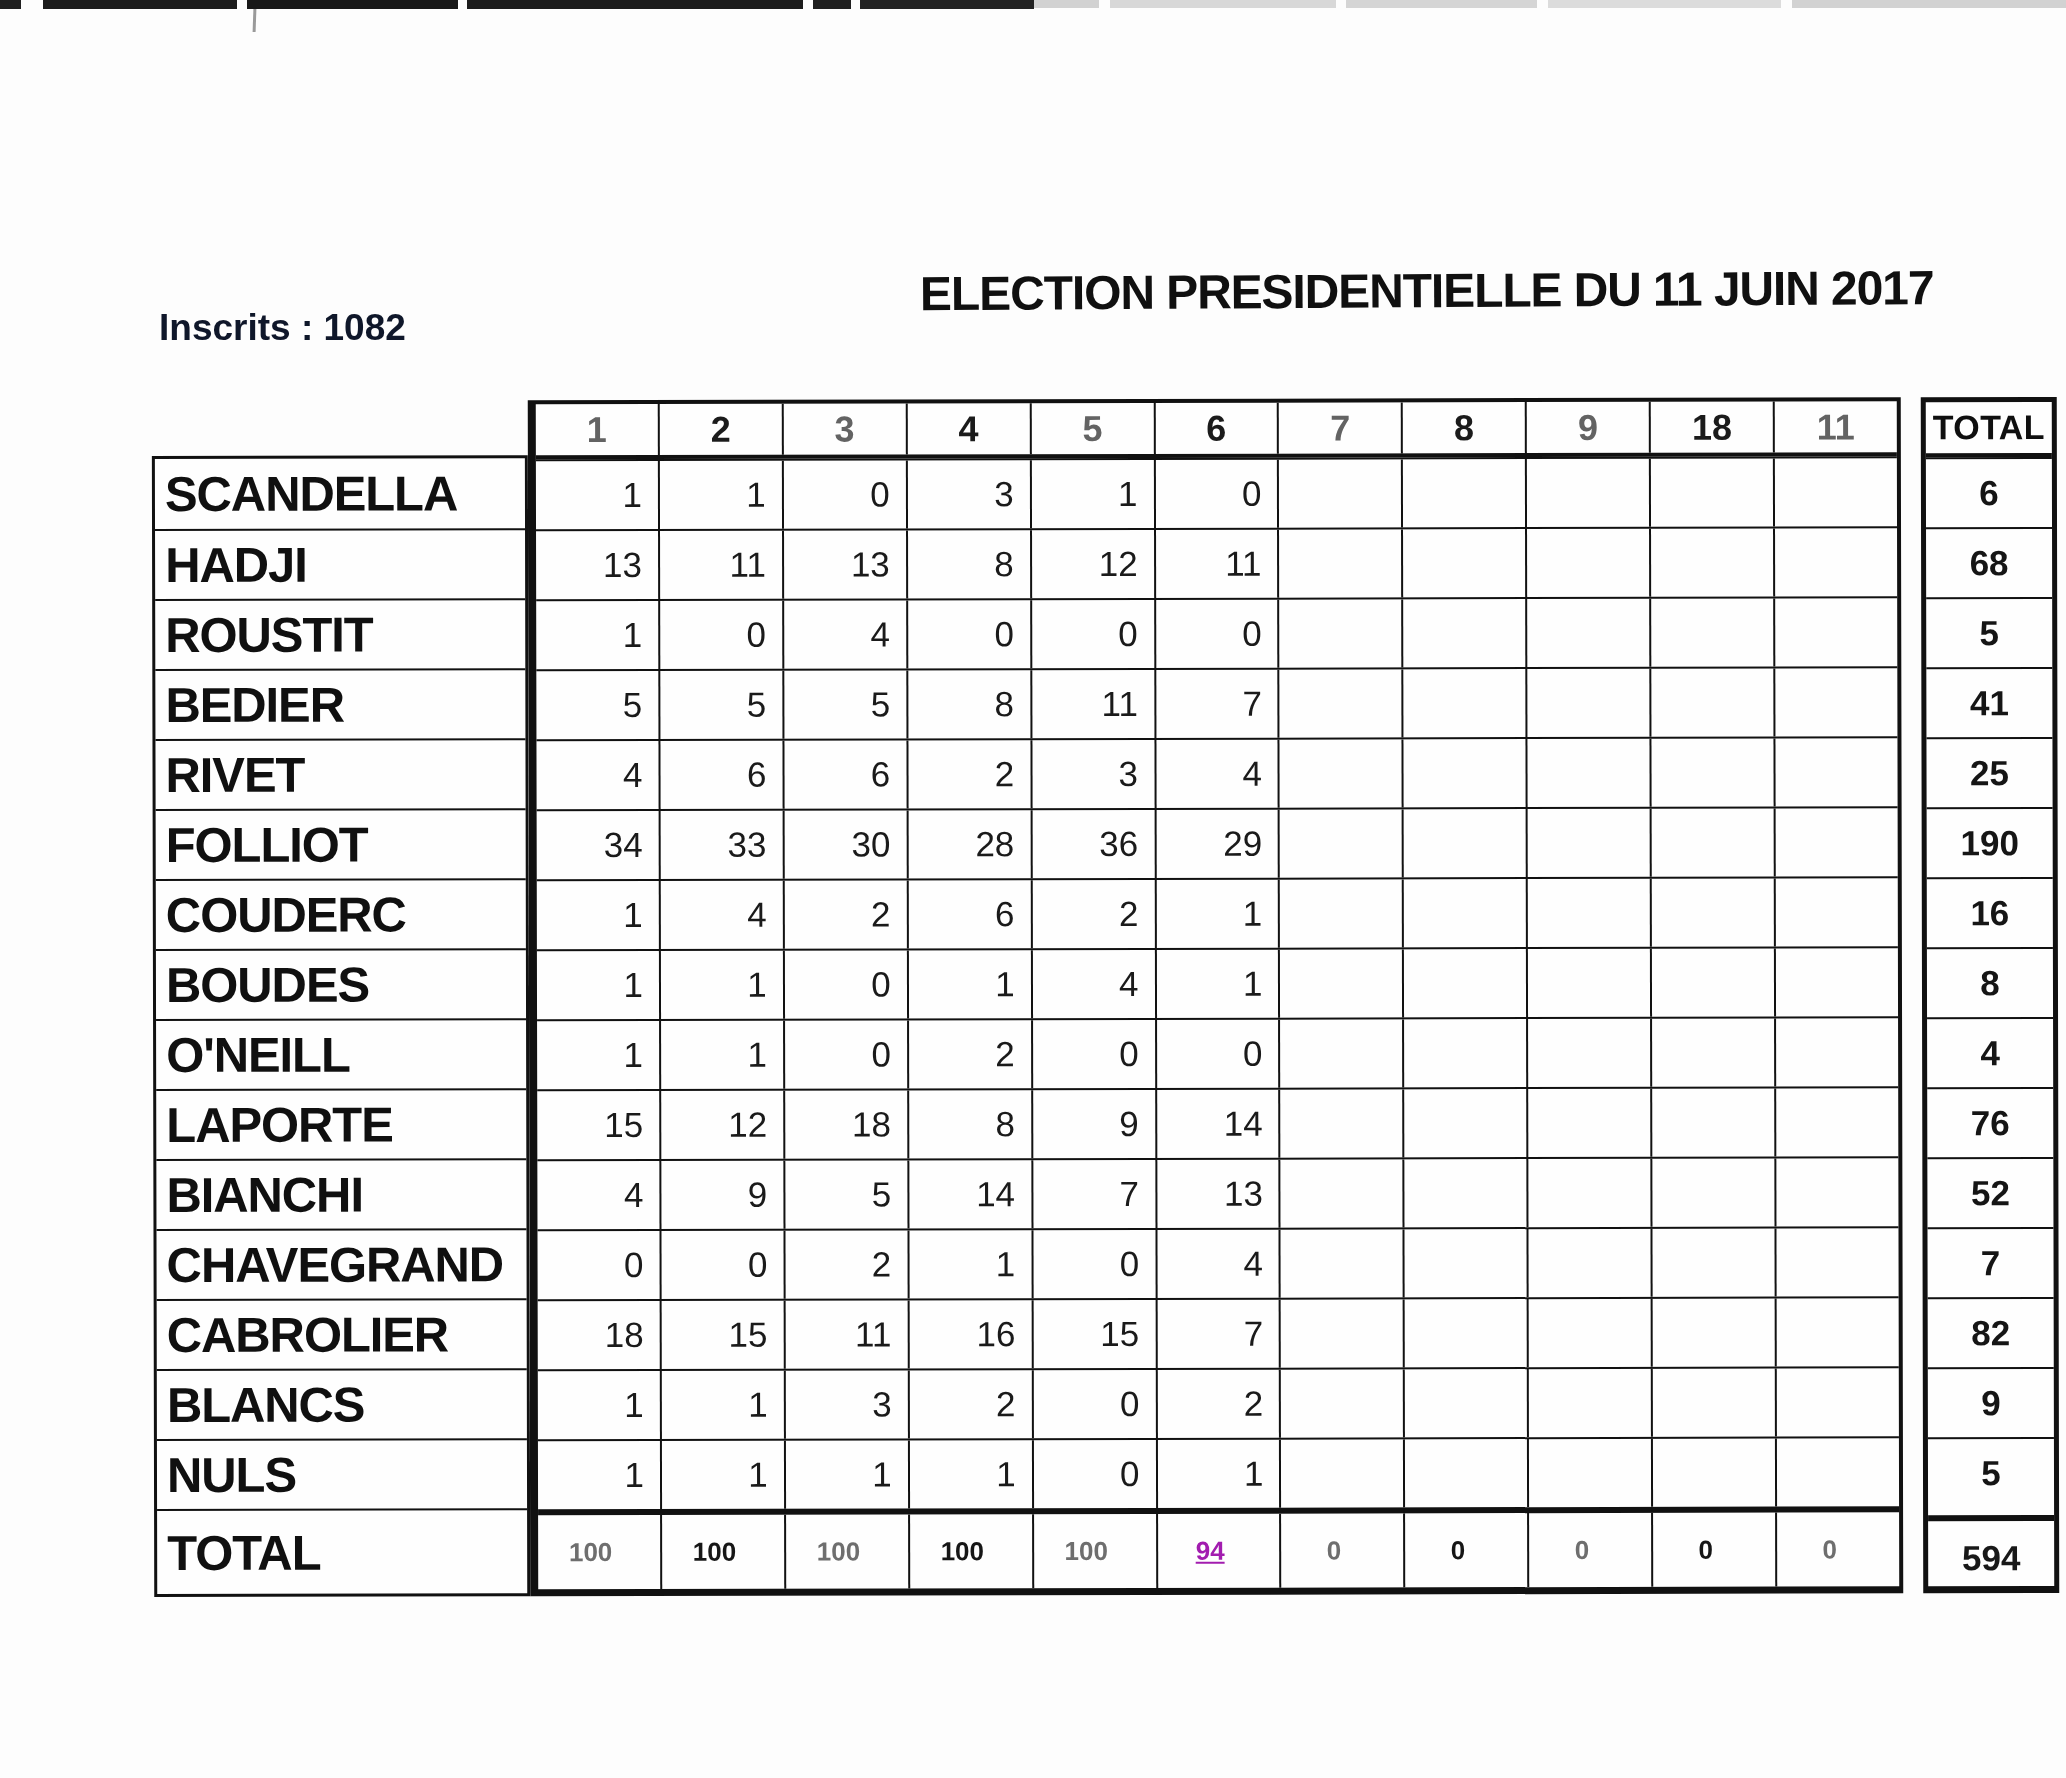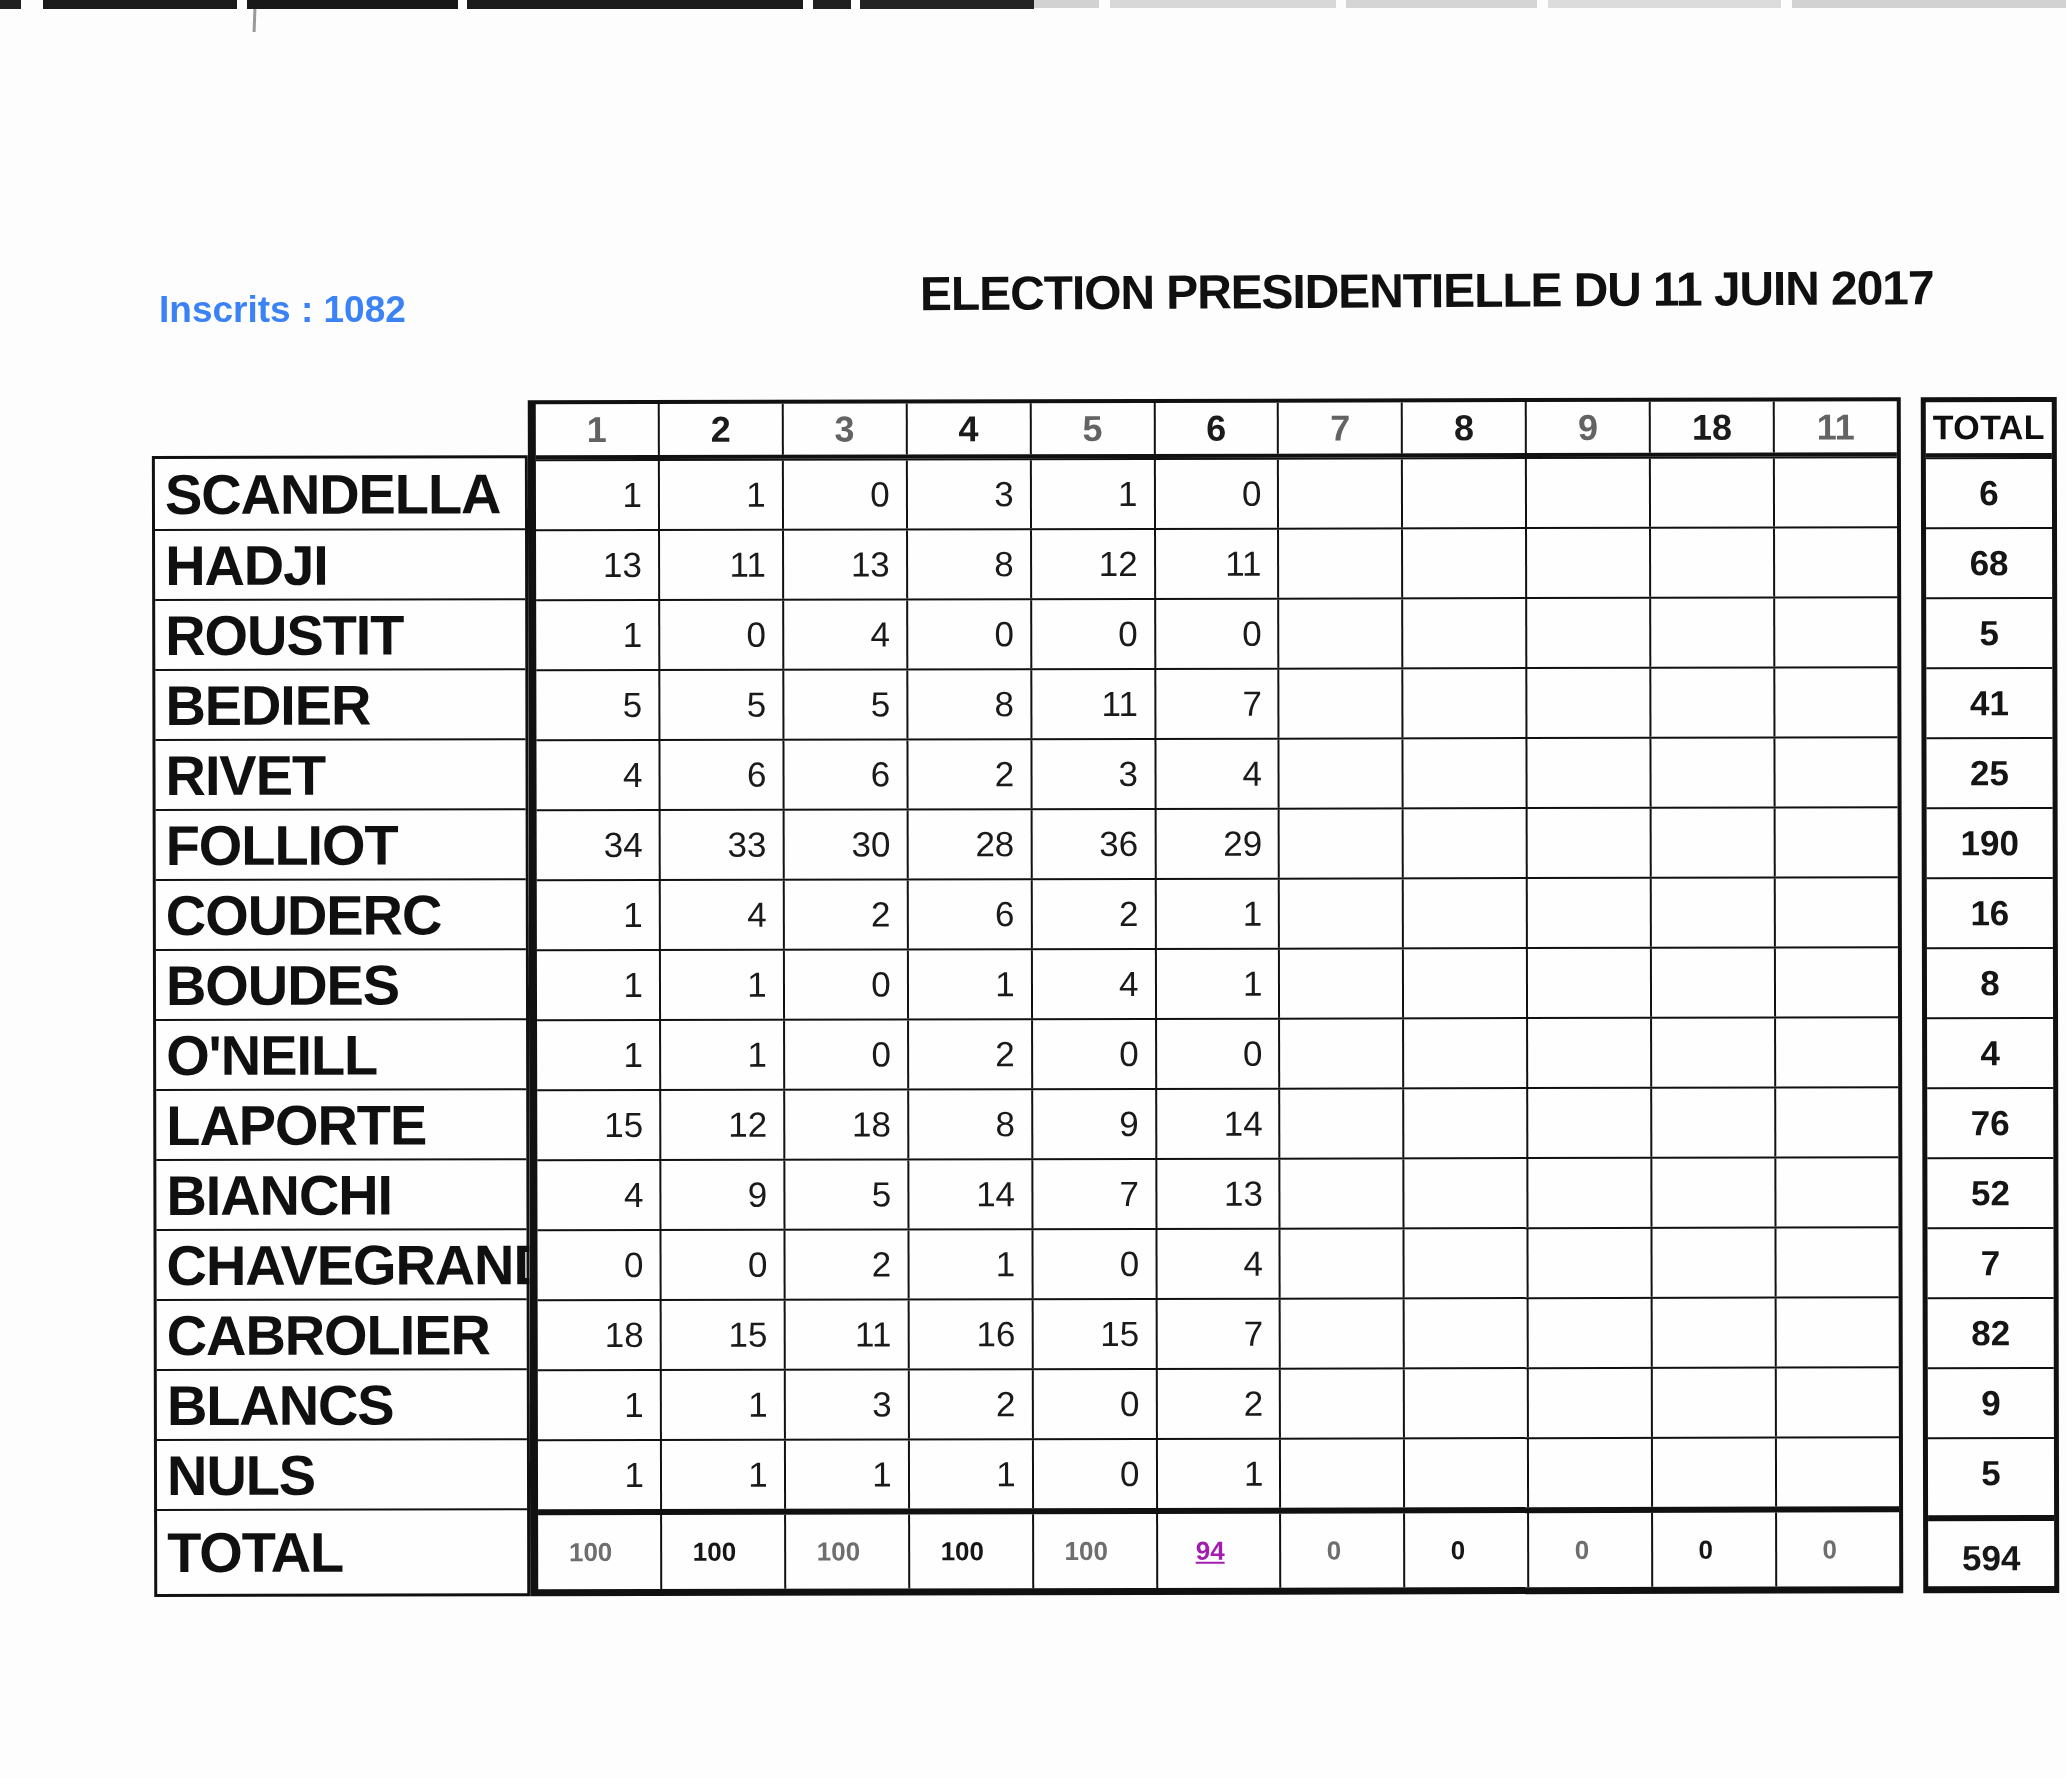--- a/index.html
+++ b/index.html
@@ -20,21 +20,21 @@
     background:linear-gradient(90deg,
       #d2d2d2 0px,#d2d2d2 65px, transparent 65px, transparent 76px,
       #d8d8d8 76px,#d8d8d8 302px, transparent 302px, transparent 312px,
       #d5d5d5 312px,#d5d5d5 503px, transparent 503px, transparent 514px,
       #dcdcdc 514px,#dcdcdc 747px, transparent 747px, transparent 758px,
       #d2d2d2 758px,#d2d2d2 1019px); }
   .scan-tick { position:absolute; left:253px; top:9.3px; width:2.9px; height:23px; background:#9a9a9a; transform:rotate(2deg); }
 
   .title { position:absolute; left:920px; top:263px; width:1077px; font-size:48px; font-weight:bold;
     letter-spacing:-1.1px; white-space:nowrap; transform:rotate(-0.35deg); color:#101010; }
-  .inscrits { position:absolute; left:159px; top:289px; font-size:37px; font-weight:bold; color:#3b82f6; }
+  .inscrits { position:absolute; left:159px; top:307px; font-size:37px; font-weight:bold; color:#0f172a; }
 
   
   .tbl { position:absolute; left:153px; top:399px; width:1906px; height:1196px; transform:rotate(-0.12deg); }
   .box { position:absolute; background:#fefefe; display:flex; flex-direction:column; }
   .names-box  { left:0px;    top:55px; width:376px;  height:1141px; border:3.6px solid #111; }
   .values-box { left:376px;  top:0px;  width:1373px; height:1196px; border:4.3px solid #111; border-left-width:8px; border-bottom-width:7.2px; }
   .totals-box { left:1769px; top:0px;  width:136px;  height:1196px; border:5px solid #111; border-bottom-width:7.2px; }
 
   .hrow { height:55px; display:flex; border-bottom:4.3px solid #111; }
   .row  { height:70px; display:flex; border-top:2.9px solid #111; }
@@ -42,21 +42,21 @@
   .values-box .row:first-of-type { border-top:none; }
   .grand { flex:1; border-top:6.5px solid #111; }
 
   .cell { flex:1; display:flex; align-items:center; justify-content:flex-end;
     padding-right:16px; font-size:35px; border-left:2.9px solid #111; color:#1a1a1a; }
   .cell:first-child { border-left:none; }
 
   .hrow .cell { justify-content:center; padding-right:0; font-weight:bold; font-size:36px; color:#1b1b1b; }
   .hrow .cell:nth-child(odd) { color:#636363; }
 
-  .name-cell { display:flex; align-items:center; padding-left:10px; font-size:56px; font-weight:bold;
+  .name-cell { display:flex; align-items:center; padding-left:10px; font-size:49px; font-weight:bold;
     letter-spacing:-1.1px; color:#101010; }
   .names-box .name-cell { height:70px; border-top:2.9px solid #111; }
   .names-box .name-cell:first-child { border-top:none; }
   .names-box .grand.name-cell { height:auto; }
 
   .totals-box .hrow .cell { font-size:34px; letter-spacing:0.4px; color:#0f0f0f; }
   .totals-box .row .cell { justify-content:center; padding-right:0; font-weight:bold; font-size:35px; color:#151515; }
 
   .total-row .cell { justify-content:center; padding-right:17px; font-weight:bold; font-size:26px; color:#161616; }
   .total-row .cell:nth-child(odd) { color:#6e6e6e; }

